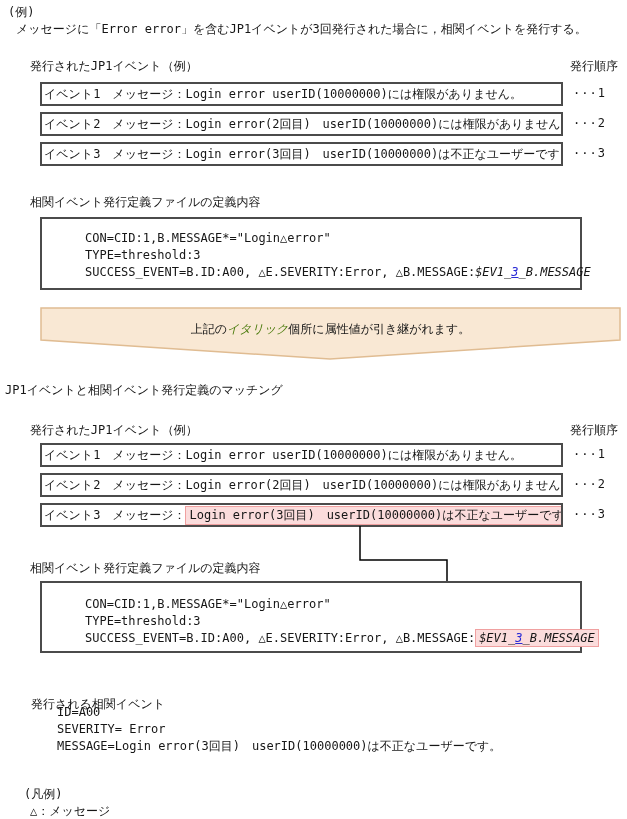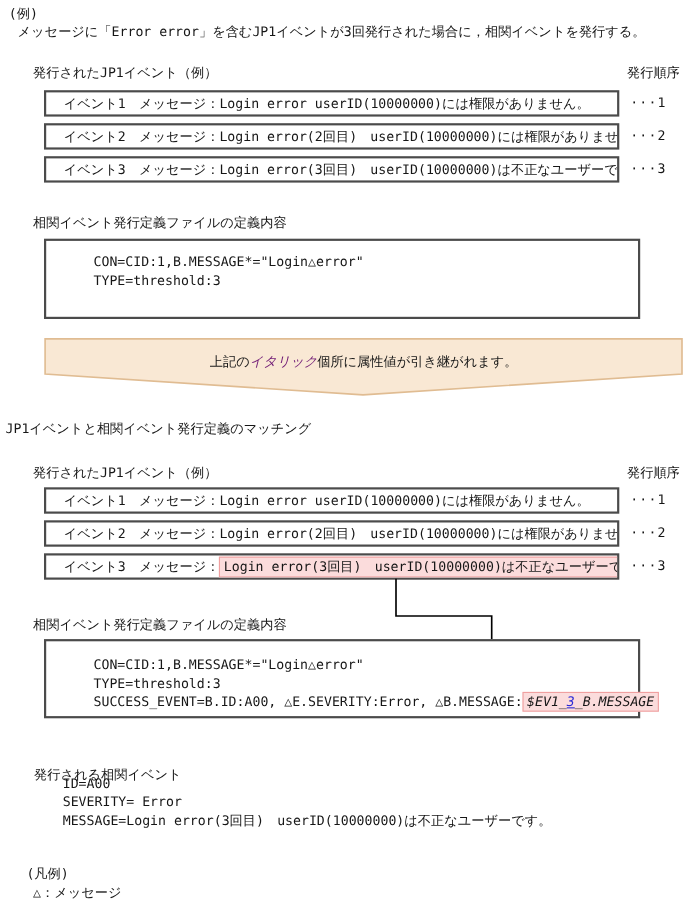--- a/index.html
+++ b/index.html
@@ -6,28 +6,28 @@
   body{
     width:627px;height:819px;background:#ffffff;position:relative;
     font-family:"DejaVu Sans Mono","DejaVu Sans","Liberation Sans",sans-serif;
     font-size:12px;color:#161616;line-height:15px;
   }
   .abs{position:absolute;white-space:nowrap;}
   
   .evrow{position:absolute;left:40px;width:587px;height:24px;}
   .evbox{position:absolute;left:0;top:0;width:523px;height:24px;border:2px solid #4b4b4b;
          box-sizing:border-box;background:#fff;display:flex;align-items:center;
-         padding-left:16px;white-space:nowrap;overflow:hidden;}
+         padding-left:2px;white-space:nowrap;overflow:hidden;}
   .evorder{position:absolute;left:533px;top:4px;letter-spacing:1px;}
   
   .defbox{position:absolute;left:40px;width:542px;border:2px solid #4b4b4b;
           box-sizing:border-box;background:#fff;padding:11px 0 0 43px;}
   .code{line-height:17px;white-space:nowrap;}
   .ital{font-style:italic;}
-  .blue{color:#701a75;}
+  .blue{color:#4d7c0f;}
   .blue-u{color:#2b2bd6;text-decoration:underline;}
   .hl{background:#fbdcdc;border:1px solid #f0a0a0;padding:1px 3px;}
   .banner-text{position:absolute;left:40px;top:322px;width:581px;text-align:center;}
   .result-lines div{line-height:17px;white-space:nowrap;}
   svg{display:block;}
 </style>
 </head>
 <body>
 
 <div class="abs" style="left:8px;top:5px">(例)</div>
@@ -52,20 +52,21 @@
   <div class="evbox">
       <span>イベント3　メッセージ：Login error(3回目)　userID(10000000)は不正なユーザーです。</span>
     </div>
   <div class="evorder">···3</div>
 </div>
 
 <div class="abs" style="left:30px;top:195px">相関イベント発行定義ファイルの定義内容</div>
 <div class="defbox" style="top:217px;height:73px">
   <div class="code">CON=CID:1,B.MESSAGE*="Login△error"</div>
   <div class="code">TYPE=threshold:3</div>
+  <div class="code"><span>SUCCESS_EVENT=B.ID:A00, △E.SEVERITY:Error, △B.MESSAGE:</span><span class="ital">$EV1_</span><span class="ital blue-u">3</span><span class="ital">_B.MESSAGE</span></div>
 </div>
 
 <svg class="abs" style="left:40px;top:307px" width="581" height="54">
   <polygon points="1,1 580,1 580,33 290,52 1,33" fill="#f9e8d4" stroke="#e0bc92" stroke-width="1.5"></polygon>
 </svg>
 <div class="banner-text"><span>上記の</span><span class="ital blue">イタリック</span><span>個所に属性値が引き継がれます。</span></div>
 
 <div class="abs" style="left:5px;top:383px">JP1イベントと相関イベント発行定義のマッチング</div>
 
 <div class="abs" style="left:30px;top:423px">発行されたJP1イベント（例）</div>

